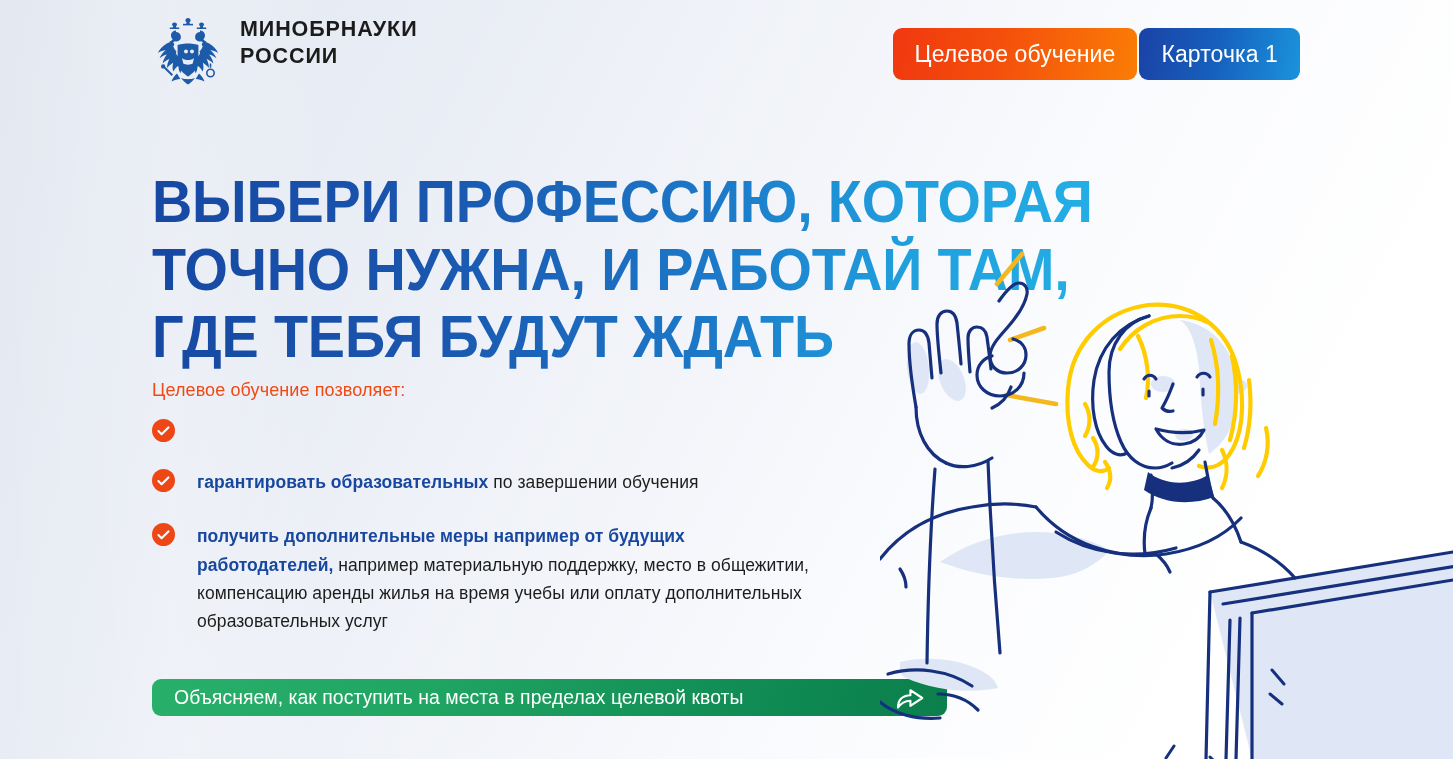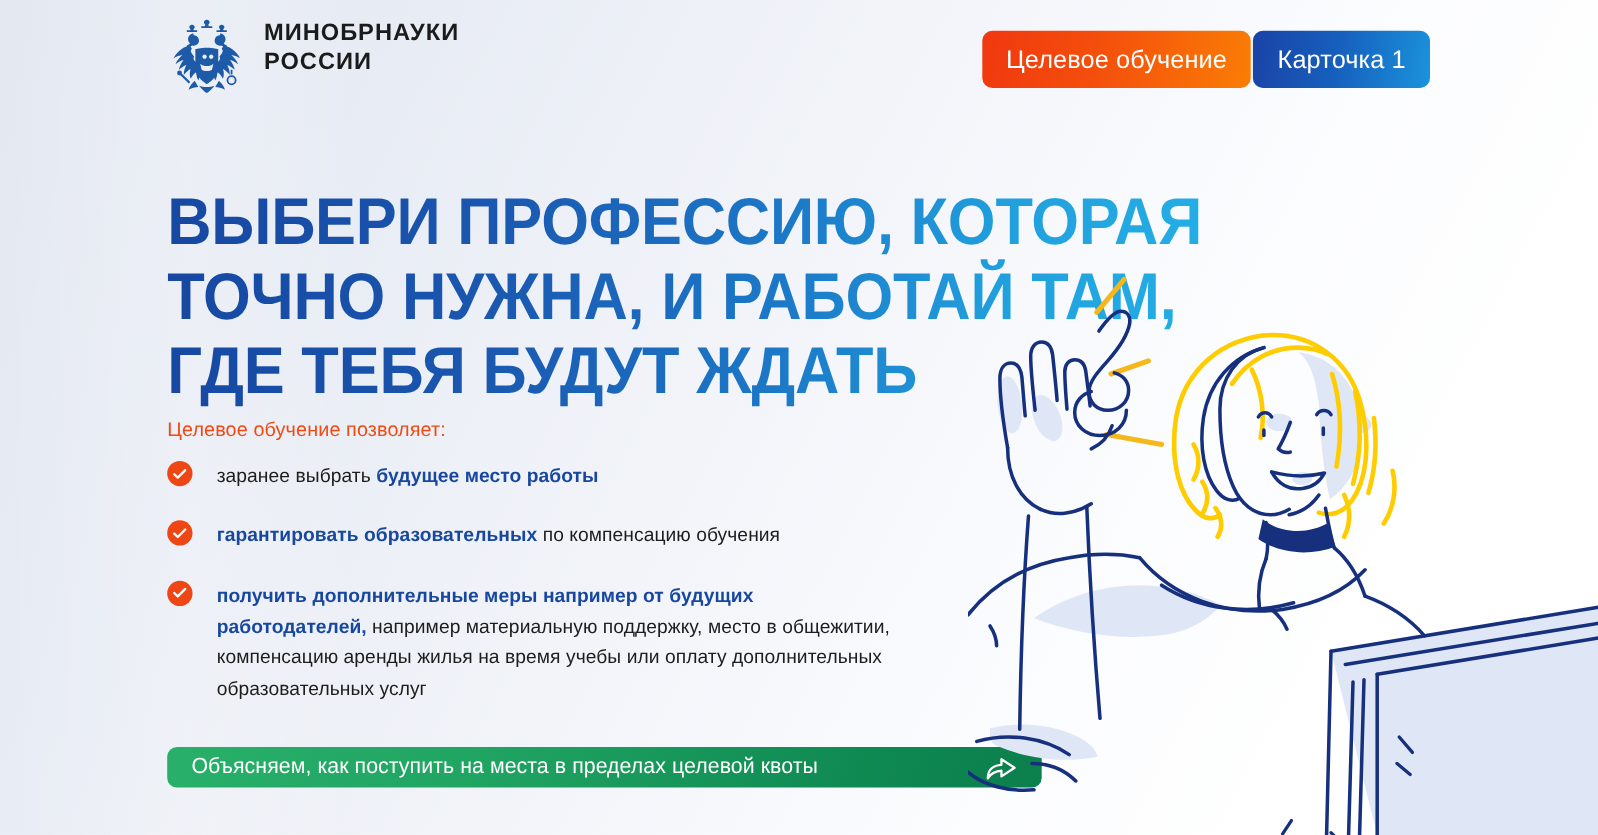--- a/index.html
+++ b/index.html
@@ -240,33 +240,30 @@
 
   <div id="subheading">Целевое обучение позволяет:</div>
 
   <ul id="bullets" style="list-style:none;margin:0;padding:0;">
     <li class="bullet">
       <span class="bullet-icon">
         <svg width="13" height="10" viewBox="0 0 13 10" xmlns="http://www.w3.org/2000/svg">
           <path d="M1.4 5.1L4.6 8.2 11.4 1.4" fill="none" stroke="#ffffff" stroke-width="2.1" stroke-linecap="round" stroke-linejoin="round"></path>
         </svg>
       </span>
-      <span class="bullet-text">
-        <span>заранее выбрать </span><b>будущее место работы</b>
-      </span>
     </li>
 
     <li class="bullet">
       <span class="bullet-icon">
         <svg width="13" height="10" viewBox="0 0 13 10" xmlns="http://www.w3.org/2000/svg">
           <path d="M1.4 5.1L4.6 8.2 11.4 1.4" fill="none" stroke="#ffffff" stroke-width="2.1" stroke-linecap="round" stroke-linejoin="round"></path>
         </svg>
       </span>
       <span class="bullet-text">
-        <b>гарантировать образовательных</b><span> по компенсацию обучения</span>
+        <b>гарантировать образовательных</b><span> по завершении обучения</span>
       </span>
     </li>
 
     <li class="bullet">
       <span class="bullet-icon">
         <svg width="13" height="10" viewBox="0 0 13 10" xmlns="http://www.w3.org/2000/svg">
           <path d="M1.4 5.1L4.6 8.2 11.4 1.4" fill="none" stroke="#ffffff" stroke-width="2.1" stroke-linecap="round" stroke-linejoin="round"></path>
         </svg>
       </span>
       <span class="bullet-text">

